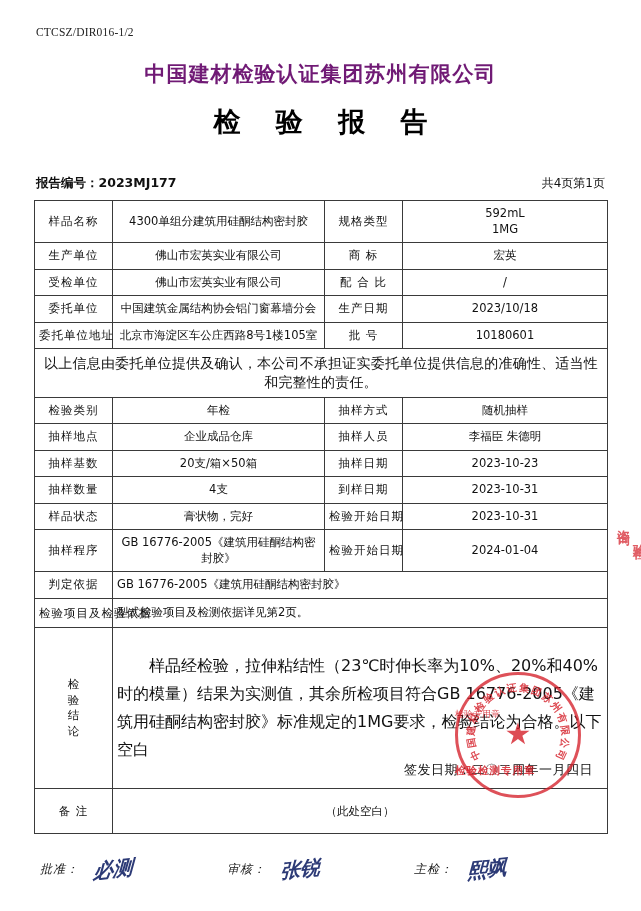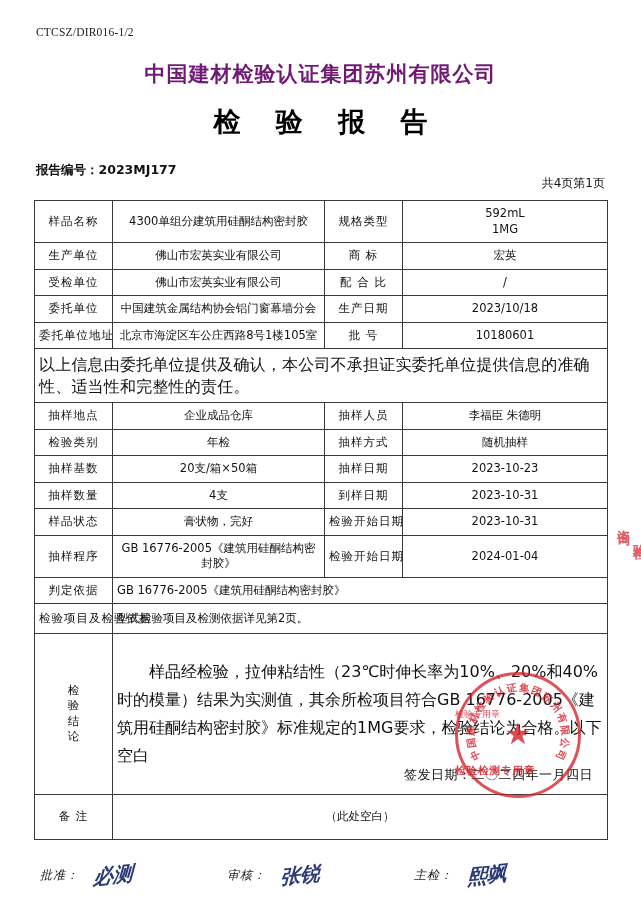--- a/index.html
+++ b/index.html
@@ -45,21 +45,21 @@
     font-weight: bold;
     letter-spacing: 13px;
     color: #000;
     margin-bottom: 22px;
     padding-left: 13px;
     font-family: "DejaVu Sans", sans-serif;
   }
   .meta-row {
     display: flex;
     justify-content: space-between;
-    align-items: flex-start;
+    align-items: flex-end;
     font-size: 12.5px;
     font-weight: bold;
     margin: 0 2px 8px 2px;
     color: #111;
   }
   .meta-right {
     font-weight: normal;
     font-size: 12px;
     margin-top: 13px;
   }
@@ -85,23 +85,23 @@
   .val {
     text-align: center;
     padding-left: 6px;
     padding-right: 6px;
   }
   .val-left {
     text-align: left;
     padding-left: 8px;
   }
   .note-row td {
-    font-size: 16px;
+    font-size: 14px;
     padding: 6px 8px;
-    text-align: left;
+    text-align: center;
     letter-spacing: 0.2px;
   }
   .concl-label {
     text-align: center;
     width: 78px;
     letter-spacing: 0;
     line-height: 1.9;
   }
   .concl-label span {
     display: block;
@@ -311,30 +311,30 @@
 
   <table class="main" style="margin-top:-1px">
     <colgroup>
       <col style="width:78px">
         <col style="width:212px">
         <col style="width:78px">
         <col style="width:205px">
     </colgroup>
     <tbody>
       <tr>
+        <td class="lbl">检验类别</td>
+        <td class="val">年检</td>
+        <td class="lbl">抽样方式</td>
+        <td class="val">随机抽样</td>
+      </tr>
+      <tr>
         <td class="lbl">抽样地点</td>
         <td class="val">企业成品仓库</td>
         <td class="lbl">抽样人员</td>
         <td class="val">李福臣 朱德明</td>
-      </tr>
-      <tr>
-        <td class="lbl">检验类别</td>
-        <td class="val">年检</td>
-        <td class="lbl">抽样方式</td>
-        <td class="val">随机抽样</td>
       </tr>
       <tr>
         <td class="lbl">抽样基数</td>
         <td class="val">20支/箱×50箱</td>
         <td class="lbl">抽样日期</td>
         <td class="val">2023-10-23</td>
       </tr>
       <tr>
         <td class="lbl">抽样数量</td>
         <td class="val">4支</td>

